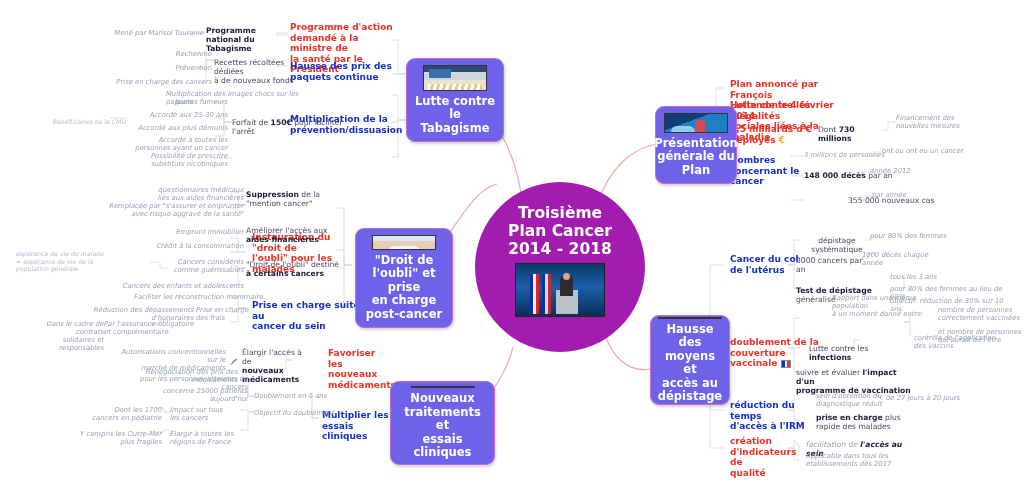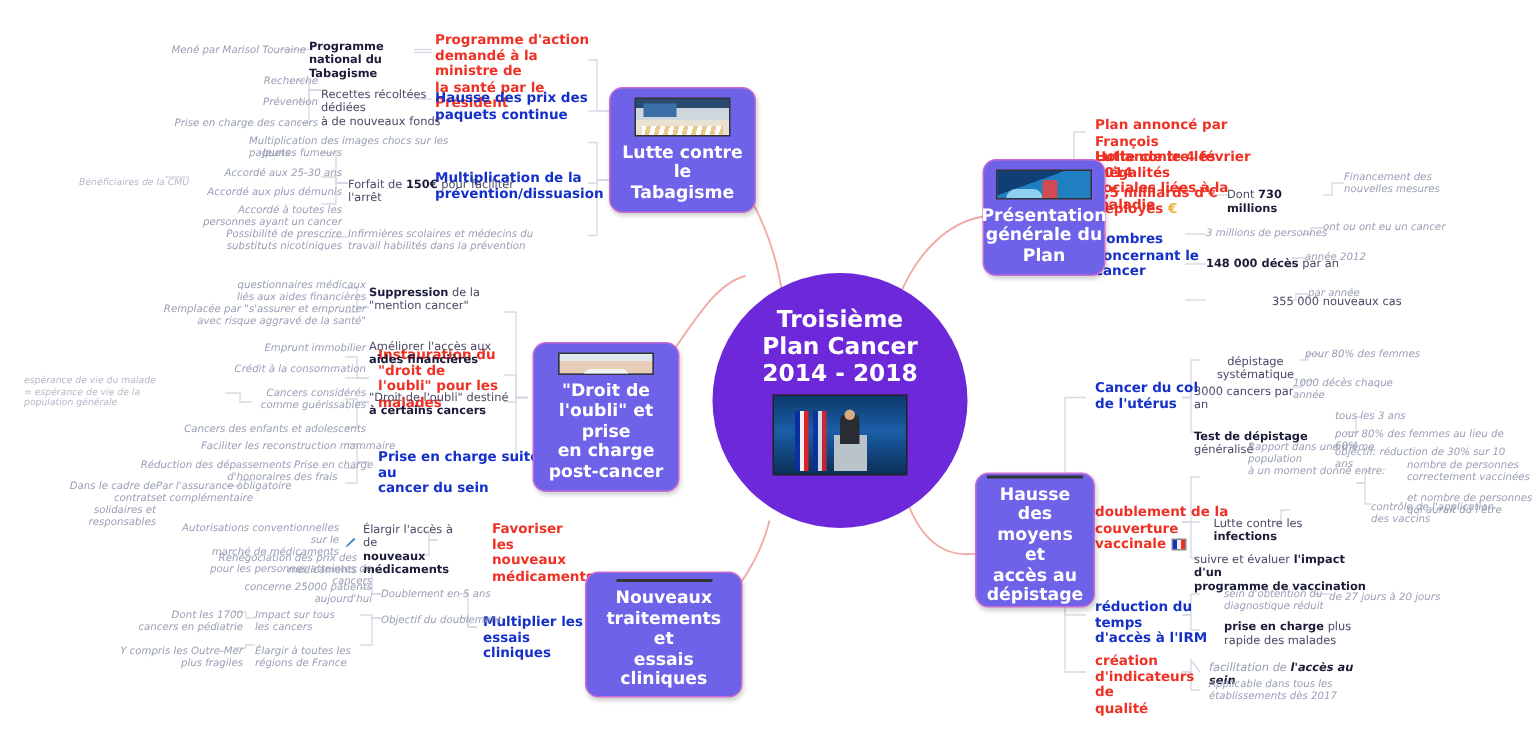--- a/index.html
+++ b/index.html
@@ -4,21 +4,21 @@
 <style>
   html,body{margin:0;padding:0;background:#ffffff;}
   body{width:1024px;height:487px;position:relative;overflow:hidden;
        font-family:"DejaVu Sans","Liberation Sans",sans-serif;}
   #canvas{position:absolute;left:0;top:0;width:1024px;height:487px;}
   svg#links{position:absolute;left:0;top:0;width:1024px;height:487px;pointer-events:none;}
 
   
   .central{
     position:absolute;left:475px;top:182px;width:170px;height:170px;
-    border-radius:50%;background:#6d28d9;
+    border-radius:50%;background:#a21caf;
     display:flex;flex-direction:column;align-items:center;justify-content:flex-start;
     padding-top:22px;box-sizing:border-box;z-index:6;
   }
   .central .ctitle{color:#fff;font-weight:bold;font-size:15.5px;line-height:18px;text-align:center;}
   .central .cimg{width:88px;height:52px;margin-top:5px;border:1px solid #222;
     background:linear-gradient(180deg,#0d3a6b 0%,#1b5ea8 45%,#0a2f57 100%);position:relative;overflow:hidden;}
   .cimg .pod{position:absolute;left:40px;bottom:2px;width:22px;height:24px;background:#b9c3ca;}
   .cimg .man{position:absolute;left:44px;bottom:20px;width:13px;height:20px;background:#2b2b33;border-radius:4px 4px 0 0;}
   .cimg .head{position:absolute;left:47px;bottom:36px;width:7px;height:7px;background:#d8ab83;border-radius:50%;}
   .cimg .flag{position:absolute;bottom:2px;width:9px;height:40px;}
@@ -236,23 +236,20 @@
   <div class="node la lvl3" style="left:232px;top:118px;width:126px;">
     <span>Forfait de </span><b>150€</b><span> pour faciliter l'arrêt</span>
   </div>
   <div class="node ra lvl4" style="left:128px;top:98px;width:100px;"><span>Jeunes fumeurs</span></div>
   <div class="node ra lvl4" style="left:128px;top:111px;width:100px;"><span>Accordé aux 25-30 ans</span></div>
   <div class="node ra lvl4" style="left:128px;top:124px;width:100px;"><span>Accordé aux plus démunis</span></div>
   <div class="node ra lvl5" style="left:22px;top:118px;width:104px;"><span>Bénéficiaires de la CMU</span></div>
   <div class="node ra lvl4" style="left:128px;top:136px;width:100px;">
     <span>Accordé à toutes les</span><br><span>personnes ayant un cancer</span>
   </div>
-  <div class="node la lvl4" style="left:232px;top:152px;width:128px;">
-    <span>Infirmières scolaires et médecins du</span><br><span>travail habilités dans la prévention</span>
-  </div>
   <div class="node ra lvl4" style="left:128px;top:152px;width:100px;">
     <span>Possibilité de prescrire</span><br><span>substituts nicotiniques</span>
   </div>
 
   <div class="node la lvl2 red" style="left:252px;top:232px;width:104px;">
     <span>Instauration du "droit de</span><br><span>l'oubli" pour les malades</span>
   </div>
   <div class="node la lvl3" style="left:246px;top:190px;width:92px;">
     <b>Suppression</b><span> de la</span><br><span>"mention cancer"</span>
   </div>

